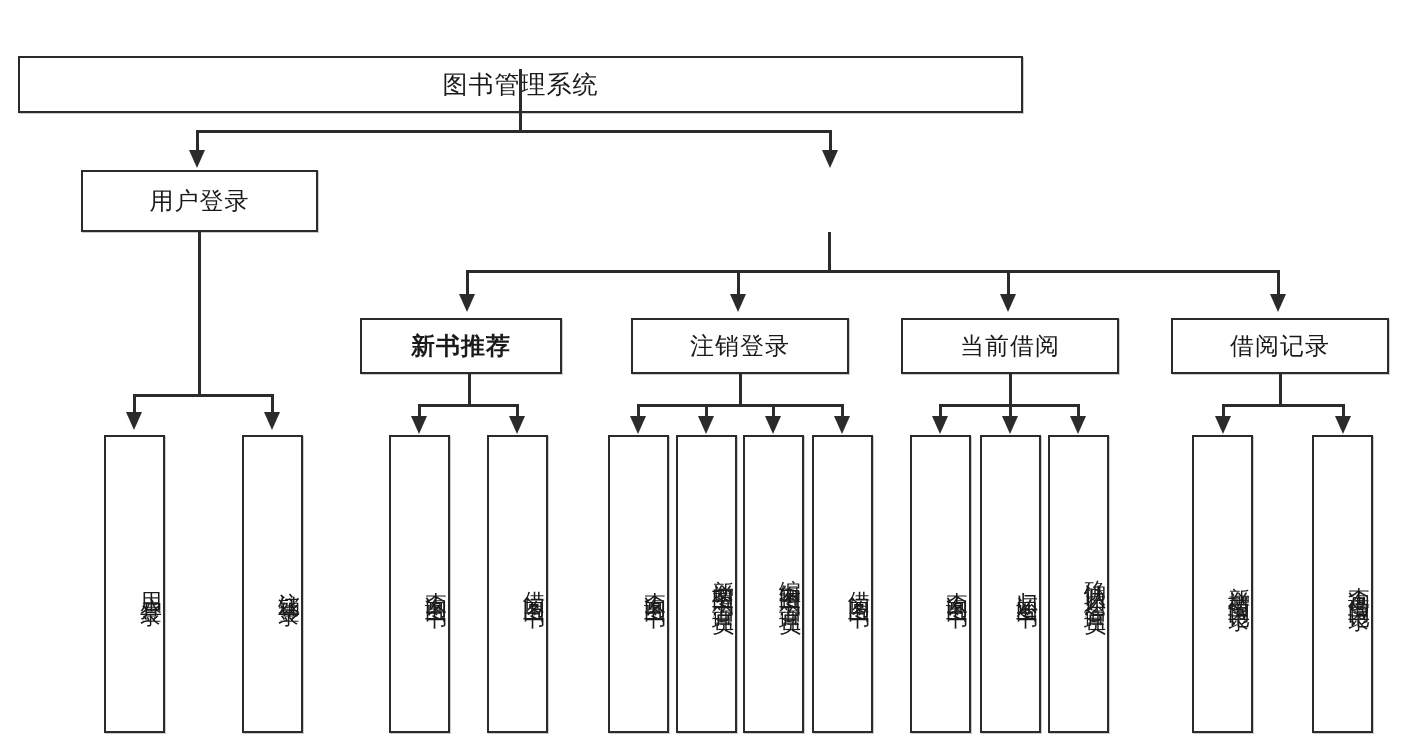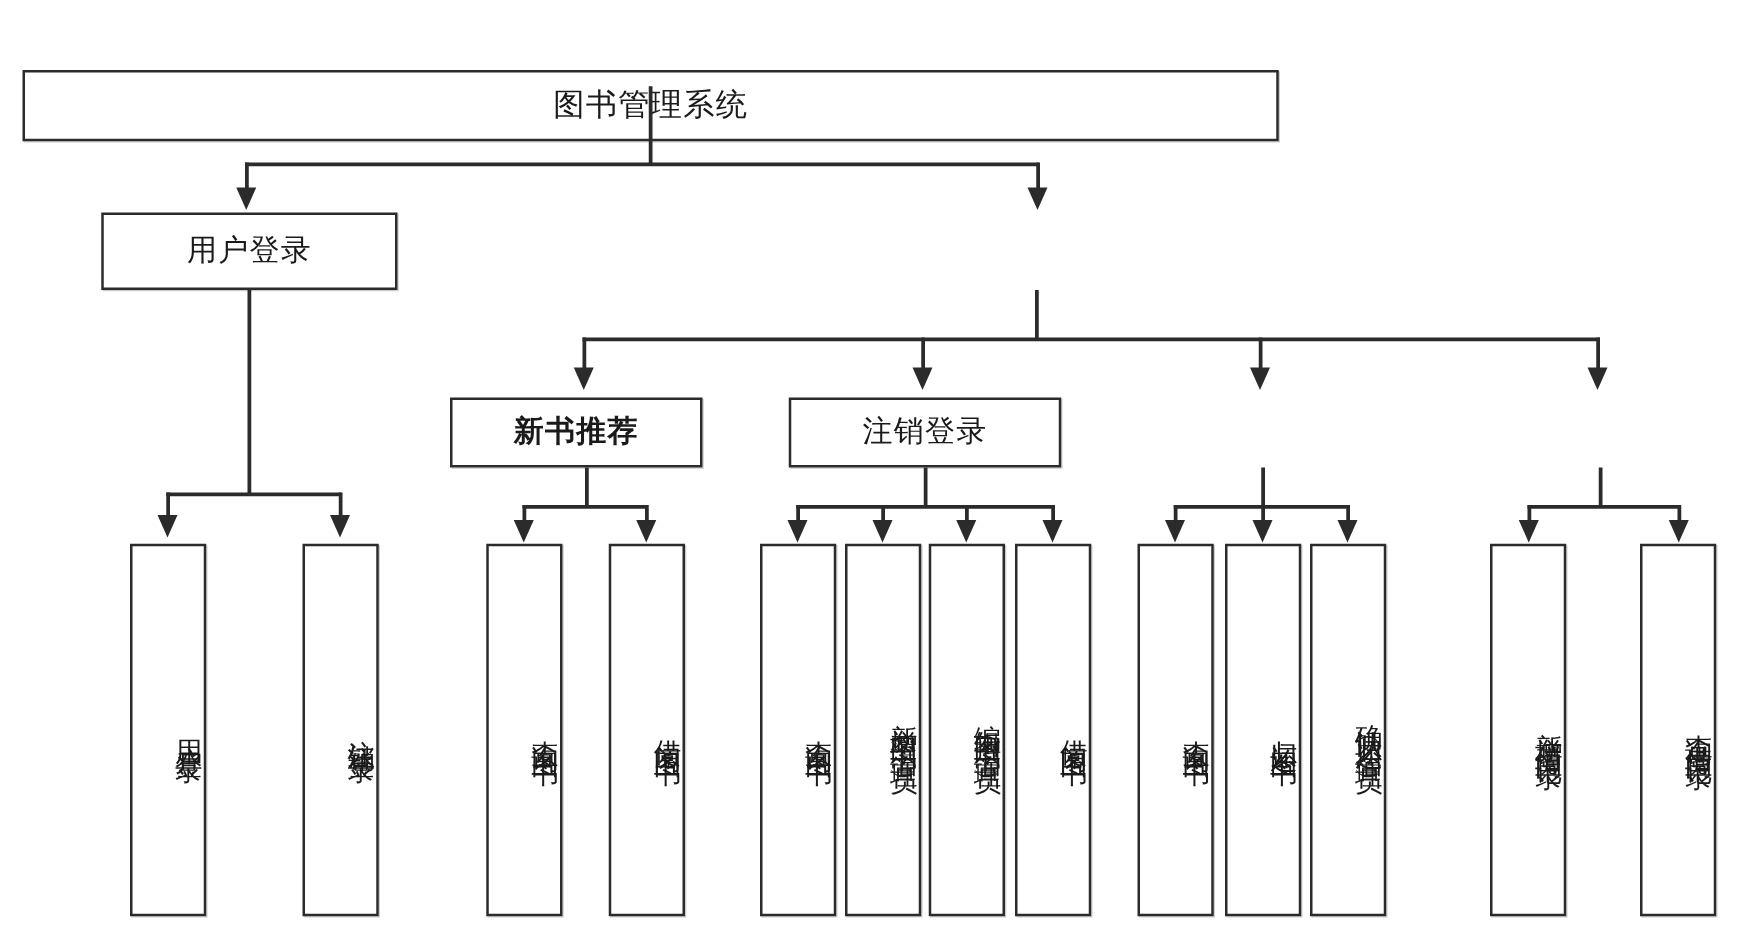--- a/index.html
+++ b/index.html
@@ -117,20 +117,26 @@
   <div class="arrow" style="left:1000px; top:294px;"></div>
   <div class="edge v" style="left:1277px; top:270px; height:28px;"></div>
   <div class="arrow" style="left:1270px; top:294px;"></div>
 
   <div class="node horiz" style="left:360px; top:318px; width:202px; height:56px;font-weight:bold;">
     <span>新书推荐</span>
   </div>
   <div class="node horiz" style="left:631px; top:318px; width:218px; height:56px;">
     <span>注销登录</span>
   </div>
+  <div class="node horiz" style="left:901px; top:318px; width:218px; height:56px;">
+    <span>当前借阅</span>
+  </div>
+  <div class="node horiz" style="left:1171px; top:318px; width:218px; height:56px;">
+    <span>借阅记录</span>
+  </div>
 
   <div class="edge v" style="left:468px; top:374px; height:32px;"></div>
   <div class="edge h" style="left:418px; top:404px; width:100px;"></div>
   <div class="edge v" style="left:418px; top:404px; height:16px;"></div>
   <div class="arrow" style="left:411px; top:416px;"></div>
   <div class="edge v" style="left:516px; top:404px; height:16px;"></div>
   <div class="arrow" style="left:509px; top:416px;"></div>
 
   <div class="edge v" style="left:739px; top:374px; height:32px;"></div>
   <div class="edge h" style="left:637px; top:404px; width:206px;"></div>

